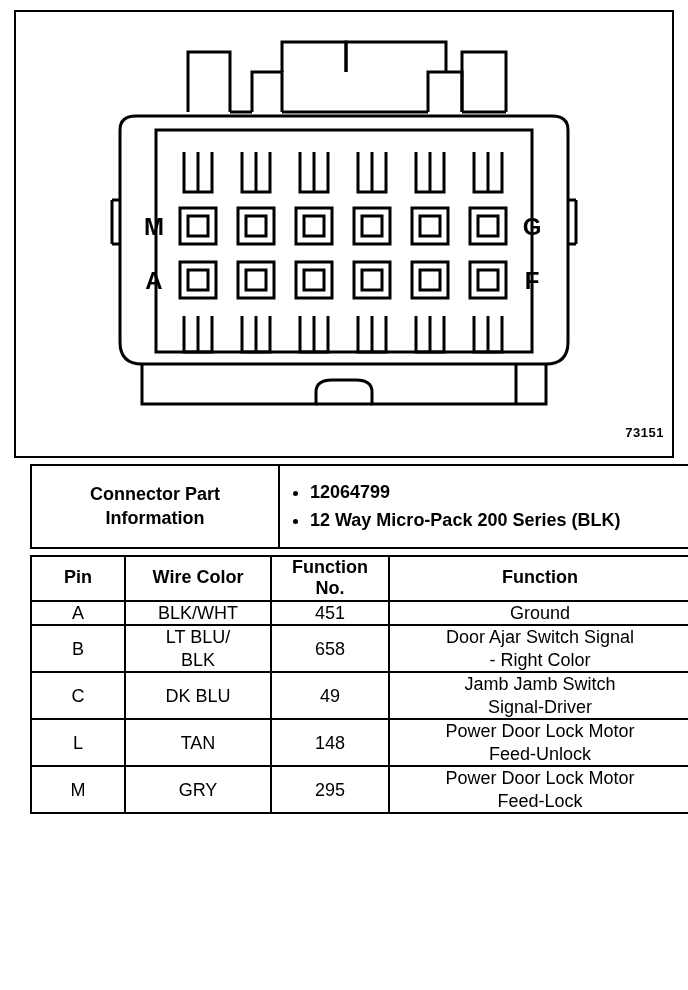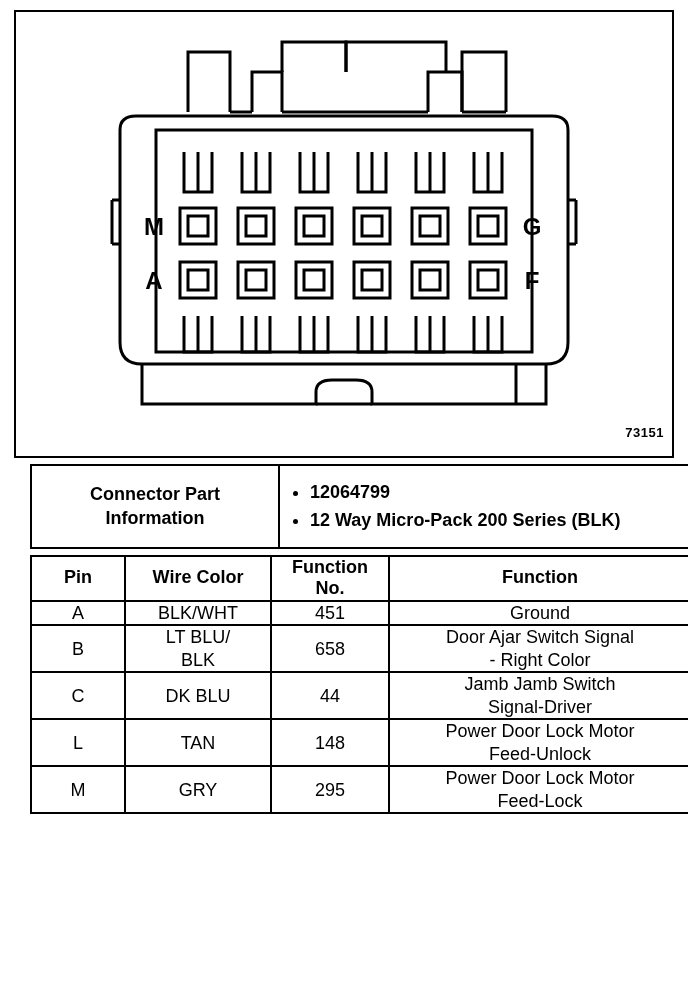--- a/index.html
+++ b/index.html
@@ -241,21 +241,21 @@
         <td class="c-pin">B</td>
         <td class="c-wire nowrap-pre">LT BLU/
 BLK</td>
         <td class="c-circ">658</td>
         <td class="c-func nowrap-pre">Door Ajar Switch Signal
 - Right Color</td>
       </tr>
       <tr>
         <td class="c-pin">C</td>
         <td class="c-wire nowrap-pre">DK BLU</td>
-        <td class="c-circ">44</td>
+        <td class="c-circ">49</td>
         <td class="c-func nowrap-pre">Jamb Jamb Switch
 Signal-Driver</td>
       </tr>
       <tr>
         <td class="c-pin">L</td>
         <td class="c-wire nowrap-pre">TAN</td>
         <td class="c-circ">148</td>
         <td class="c-func nowrap-pre">Power Door Lock Motor
 Feed-Unlock</td>
       </tr>

